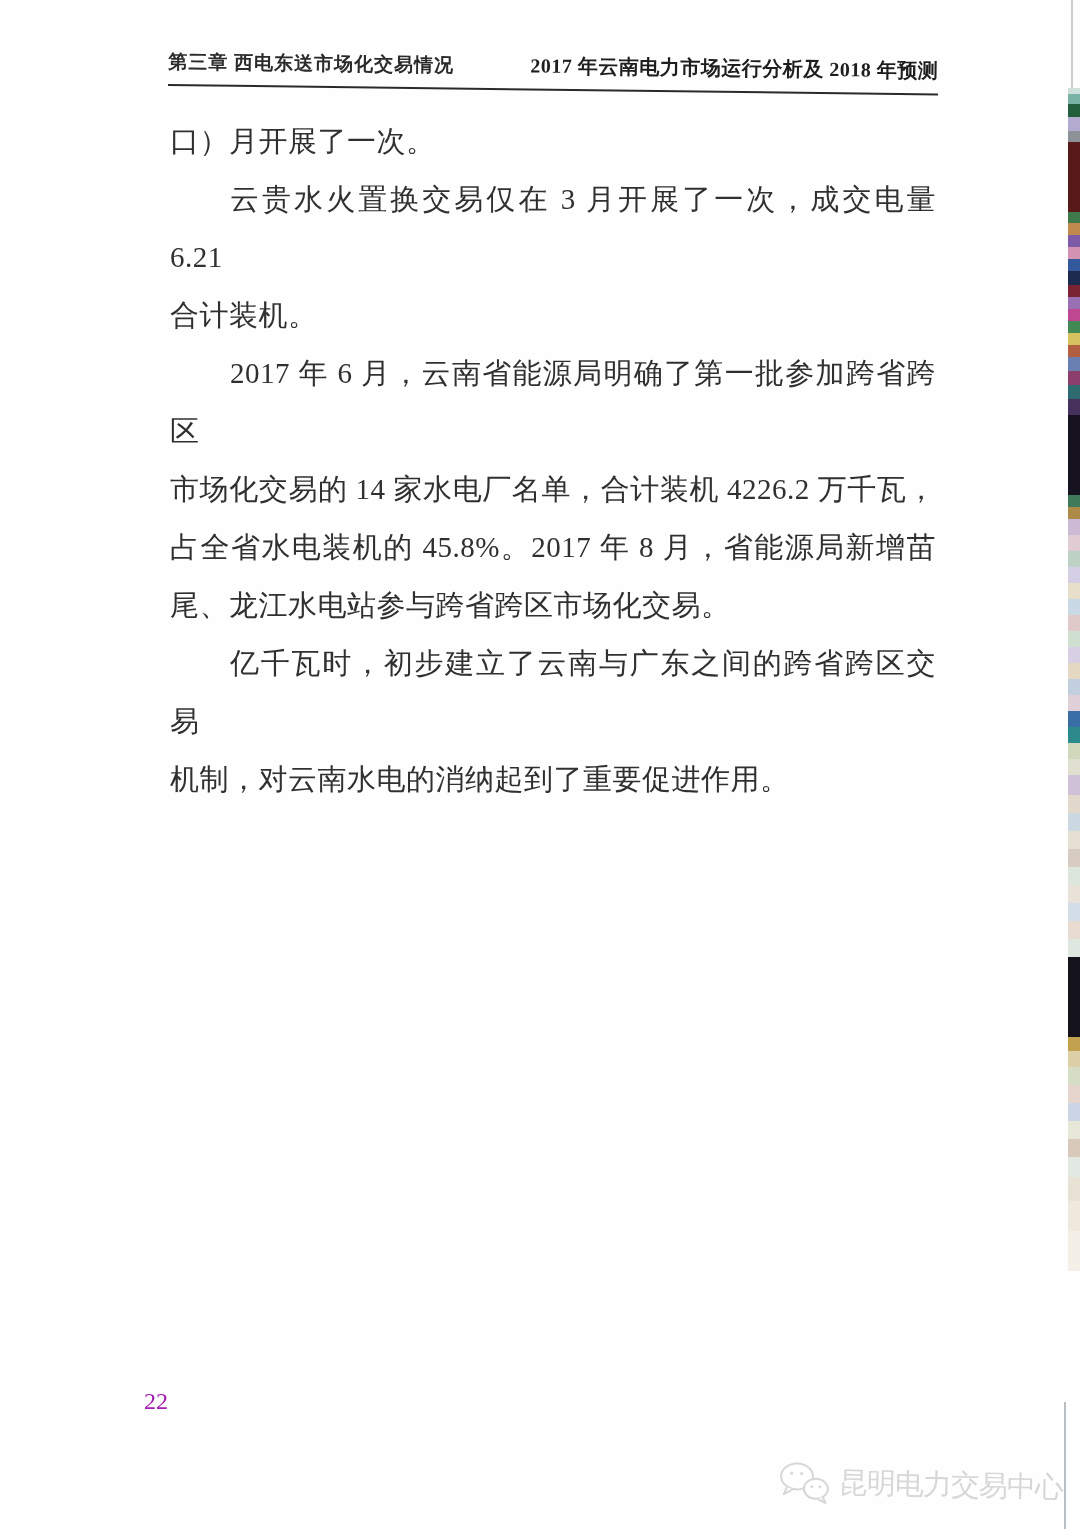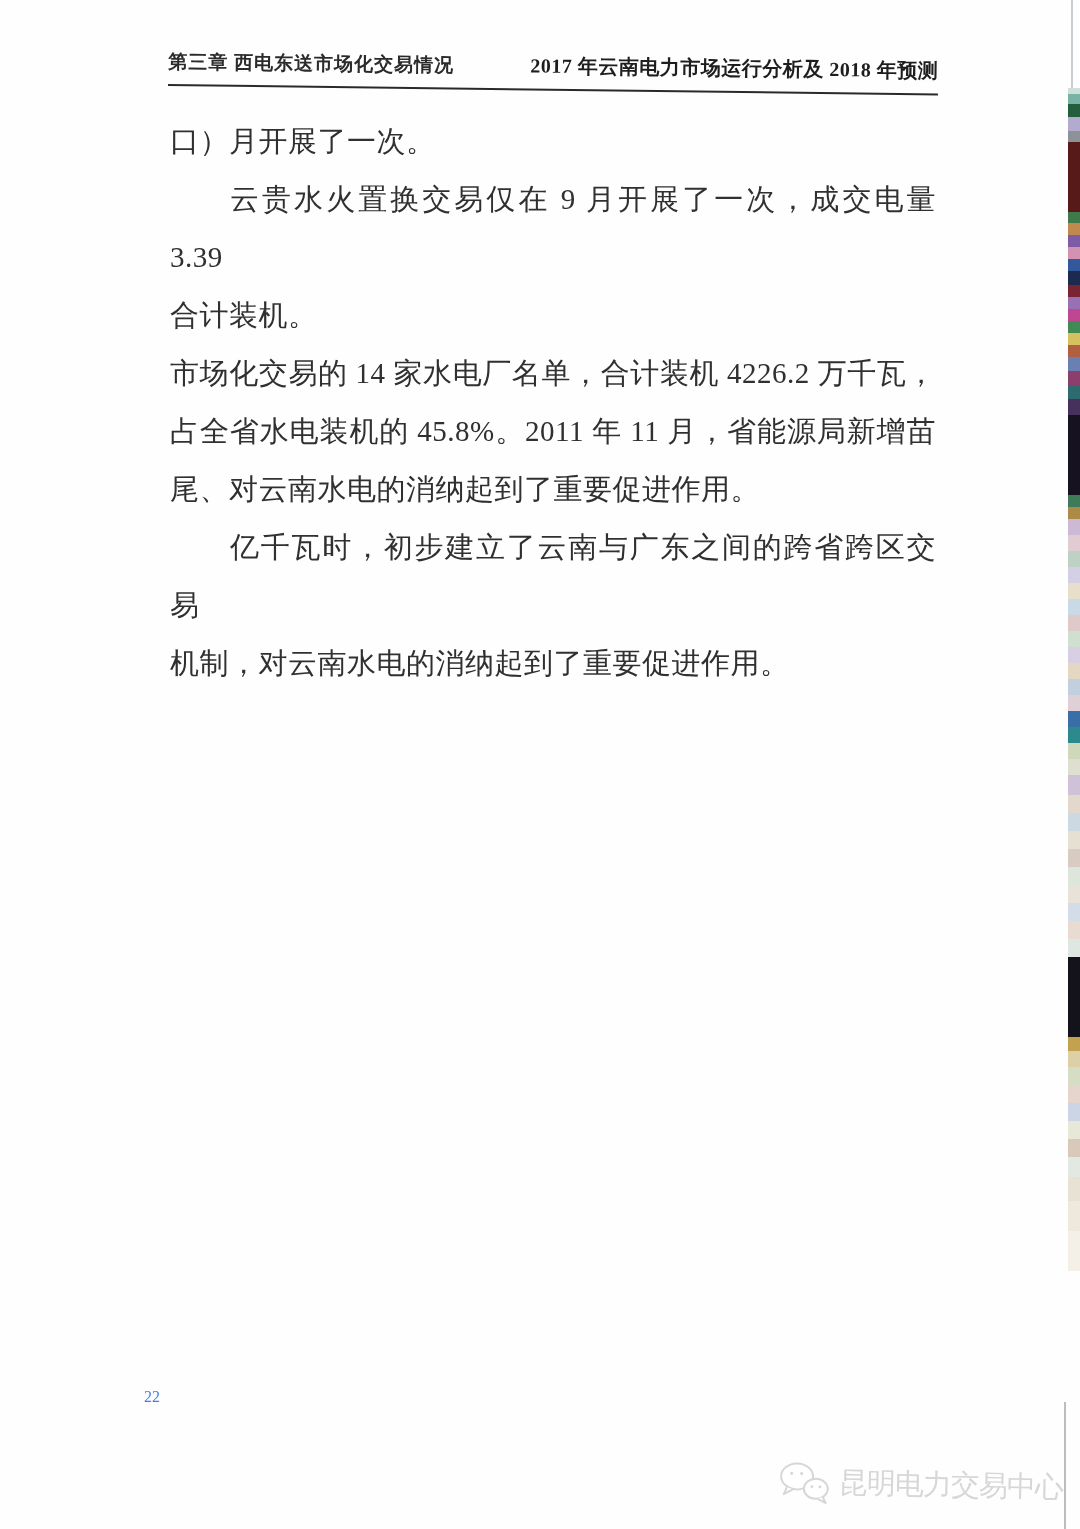--- a/index.html
+++ b/index.html
@@ -60,22 +60,22 @@
   }
   .line.ind {
     text-indent: 60px;
   }
 
   
   .pageno {
     position: absolute;
     left: 144px;
     top: 1388px;
-    font-size: 16px;
-    color: #3b82f6;
+    font-size: 24px;
+    color: #a21caf;
   }
   .watermark {
     position: absolute;
     left: 778px;
     top: 1458px;
     display: flex;
     align-items: center;
     gap: 9px;
     transform: rotate(1.2deg);
     transform-origin: left center;
@@ -122,27 +122,28 @@
   <div class="header">
     <span class="h-left">第三章 西电东送市场化交易情况</span>
     <span class="h-right">2017 年云南电力市场运行分析及 2018 年预测</span>
   </div>
 
   <div class="body-text" id="body-text-container">
       <div>
         <div class="line">口）月开展了一次。</div>
       </div>
       <div>
-        <div class="line ind just">云贵水火置换交易仅在 9 月开展了一次，成交电量 3.39</div>
+        <div class="line ind just">云贵水火置换交易仅在 3 月开展了一次，成交电量 6.21</div>
         <div class="line">合计装机。</div>
       </div>
       <div>
+        <div class="line ind just">2017 年 6 月，云南省能源局明确了第一批参加跨省跨区</div>
         <div class="line just">市场化交易的 14 家水电厂名单，合计装机 4226.2 万千瓦，</div>
-        <div class="line just">占全省水电装机的 45.8%。2011 年 11 月，省能源局新增苗</div>
-        <div class="line">尾、对云南水电的消纳起到了重要促进作用。</div>
+        <div class="line just">占全省水电装机的 45.8%。2017 年 8 月，省能源局新增苗</div>
+        <div class="line">尾、龙江水电站参与跨省跨区市场化交易。</div>
       </div>
       <div>
         <div class="line ind just">亿千瓦时，初步建立了云南与广东之间的跨省跨区交易</div>
         <div class="line">机制，对云南水电的消纳起到了重要促进作用。</div>
       </div>
     </div>
 
   <div class="pageno">22</div>
 
   <div class="watermark">

